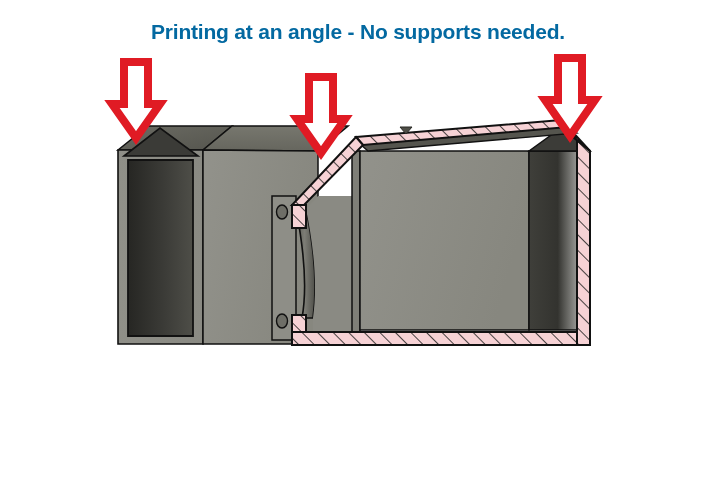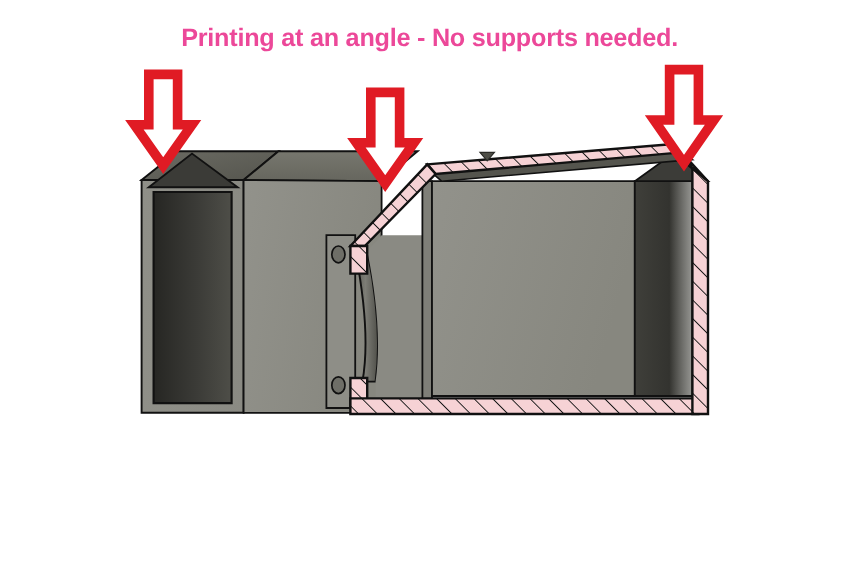--- a/index.html
+++ b/index.html
@@ -20,21 +20,21 @@
   }
   #title {
     position: absolute;
     left: 0;
     top: 20px;
     width: 716px;
     text-align: center;
     font-family: "Liberation Sans", sans-serif;
     font-size: 21px;
     font-weight: bold;
-    color: #ec4899;
+    color: #0369a1;
     letter-spacing: -0.2px;
     white-space: nowrap;
   }
   #cad-viewport {
     position: absolute;
     left: 0;
     top: 0;
     width: 716px;
     height: 487px;
   }

